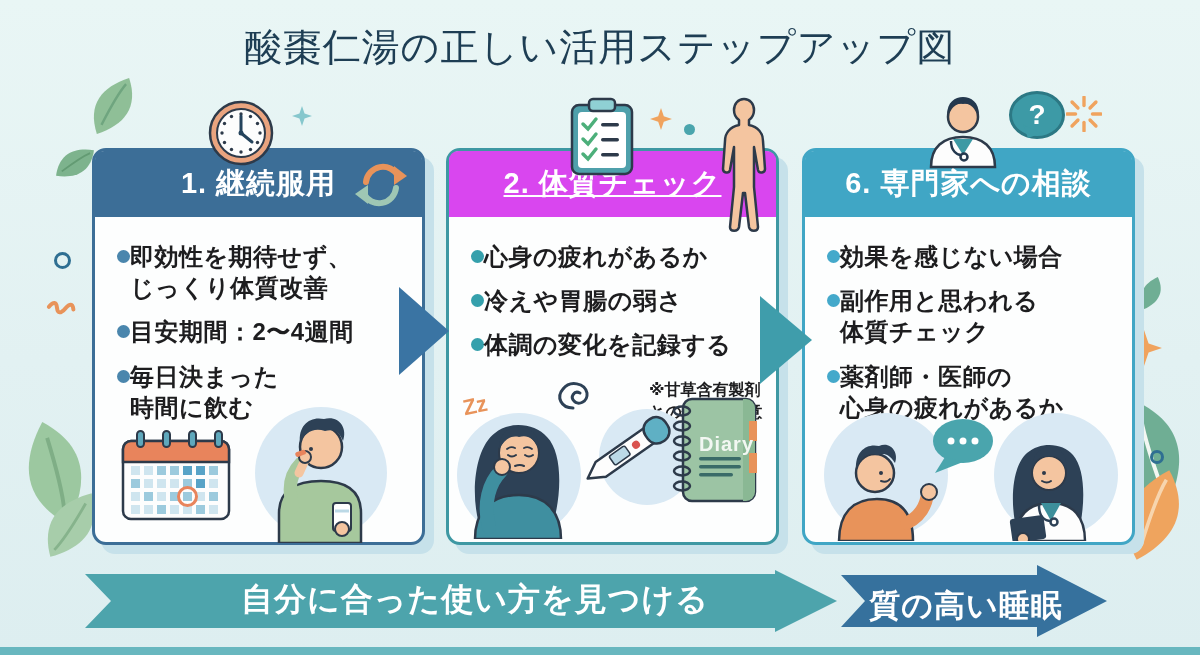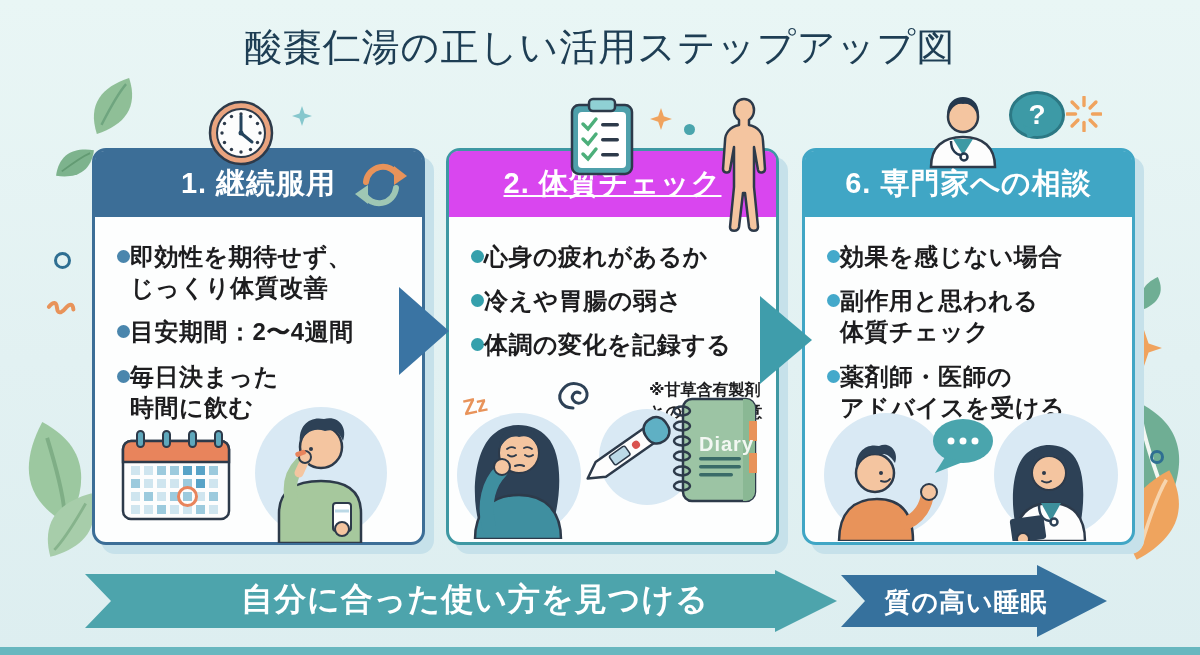--- a/index.html
+++ b/index.html
@@ -79,21 +79,21 @@
   .fa23{left:760px;top:296px;border-left:52px solid #3f9dab;}
   
   .banner-left{left:85px;top:570px;width:752px;height:62px;z-index:1;}
   .banner-right{left:841px;top:565px;width:266px;height:72px;z-index:1;}
   .banner-text-left{
     left:175px;top:578px;width:600px;text-align:center;color:#fff;
     font-size:32px;font-weight:800;letter-spacing:1px;z-index:2;
   }
   .banner-text-right{
     left:861px;top:585px;width:210px;text-align:center;color:#fff;
-    font-size:26px;font-weight:800;letter-spacing:1px;z-index:2;
+    font-size:31px;font-weight:800;letter-spacing:1px;z-index:2;
   }
   .bottom-strip{left:0;bottom:0;width:100%;height:8px;background:#68b7bf;}
   
   .circle-deco{border-radius:50%;border:3.5px solid #2f6f92;}
   .circ-l{left:54px;top:252px;width:17px;height:17px;}
   .circ-r{left:1150px;top:450px;width:14px;height:14px;border-width:3px;}
   .dot-deco{left:684px;top:124px;width:11px;height:11px;border-radius:50%;background:#4aa5ad;}
   .star{width:22px;height:22px;}
   .star-clock{left:292px;top:106px;width:20px;height:20px;}
   .star-c2{left:650px;top:108px;}
@@ -429,21 +429,21 @@
           <span class="bullet-text">効果を感じない場合</span>
         </div>
       <div class="bullet">
           <span class="dot"></span>
           <span class="bullet-text">副作用と思われる
 体質チェック</span>
         </div>
       <div class="bullet">
           <span class="dot"></span>
           <span class="bullet-text">薬剤師・医師の
-アドバイスを受ける</span>
+心身の疲れがあるか</span>
         </div>
     </div>
     <div class="abs icon convo">
       <svg viewBox="0 0 315 152">
         <circle cx="75" cy="86" r="62" fill="#d9e9f4"></circle>
         <circle cx="245" cy="86" r="62" fill="#d9e9f4"></circle>
         <path d="M28,152 C28,124 42,110 66,110 C90,110 102,124 102,152 Z" fill="#e8935a" stroke="#2d3a4a" stroke-width="2.5"></path>
         <circle cx="64" cy="84" r="19" fill="#f4c5a0" stroke="#2d3a4a" stroke-width="2.5"></circle>
         <path d="M45,80 C44,62 56,54 68,57 C80,52 88,64 84,74 C78,64 72,64 66,66 C56,62 49,70 45,80 Z" fill="#2d4156"></path>
         <circle cx="70" cy="84" r="2" fill="#2d3a4a"></circle>

